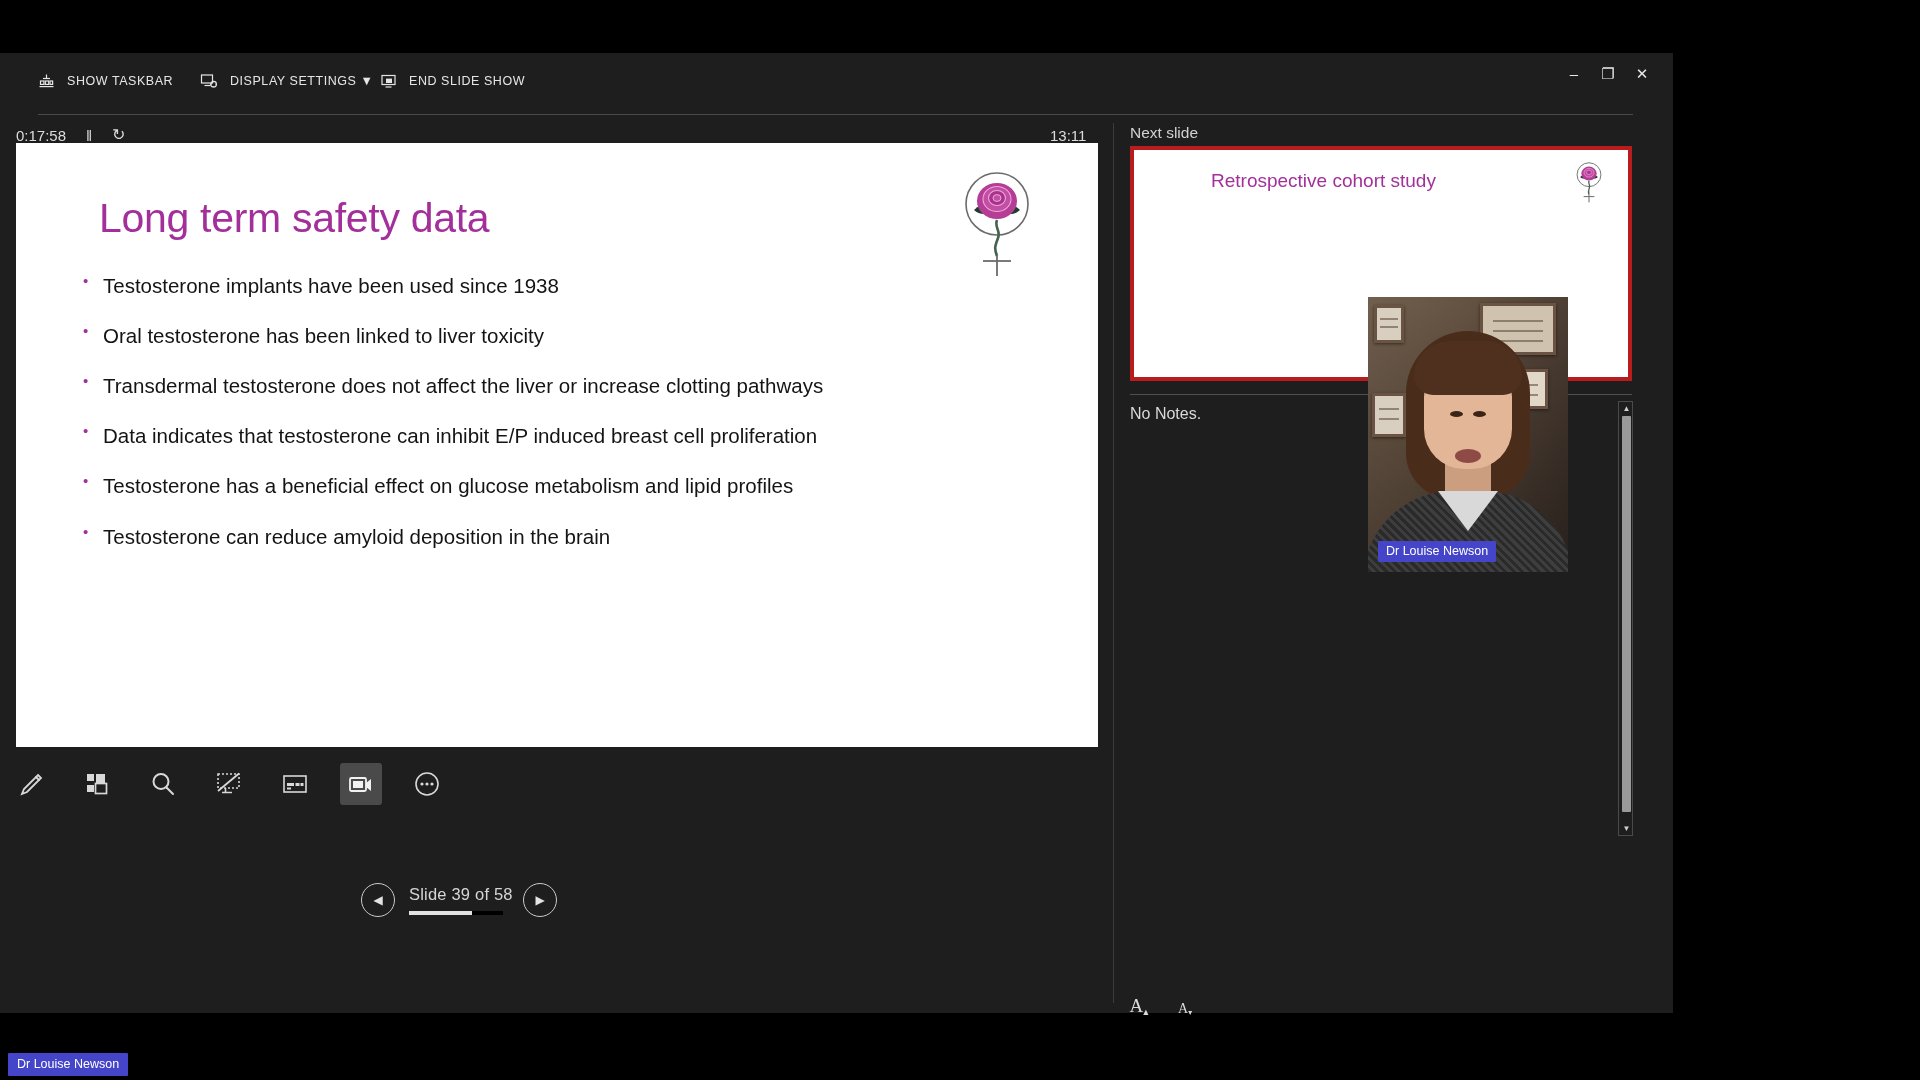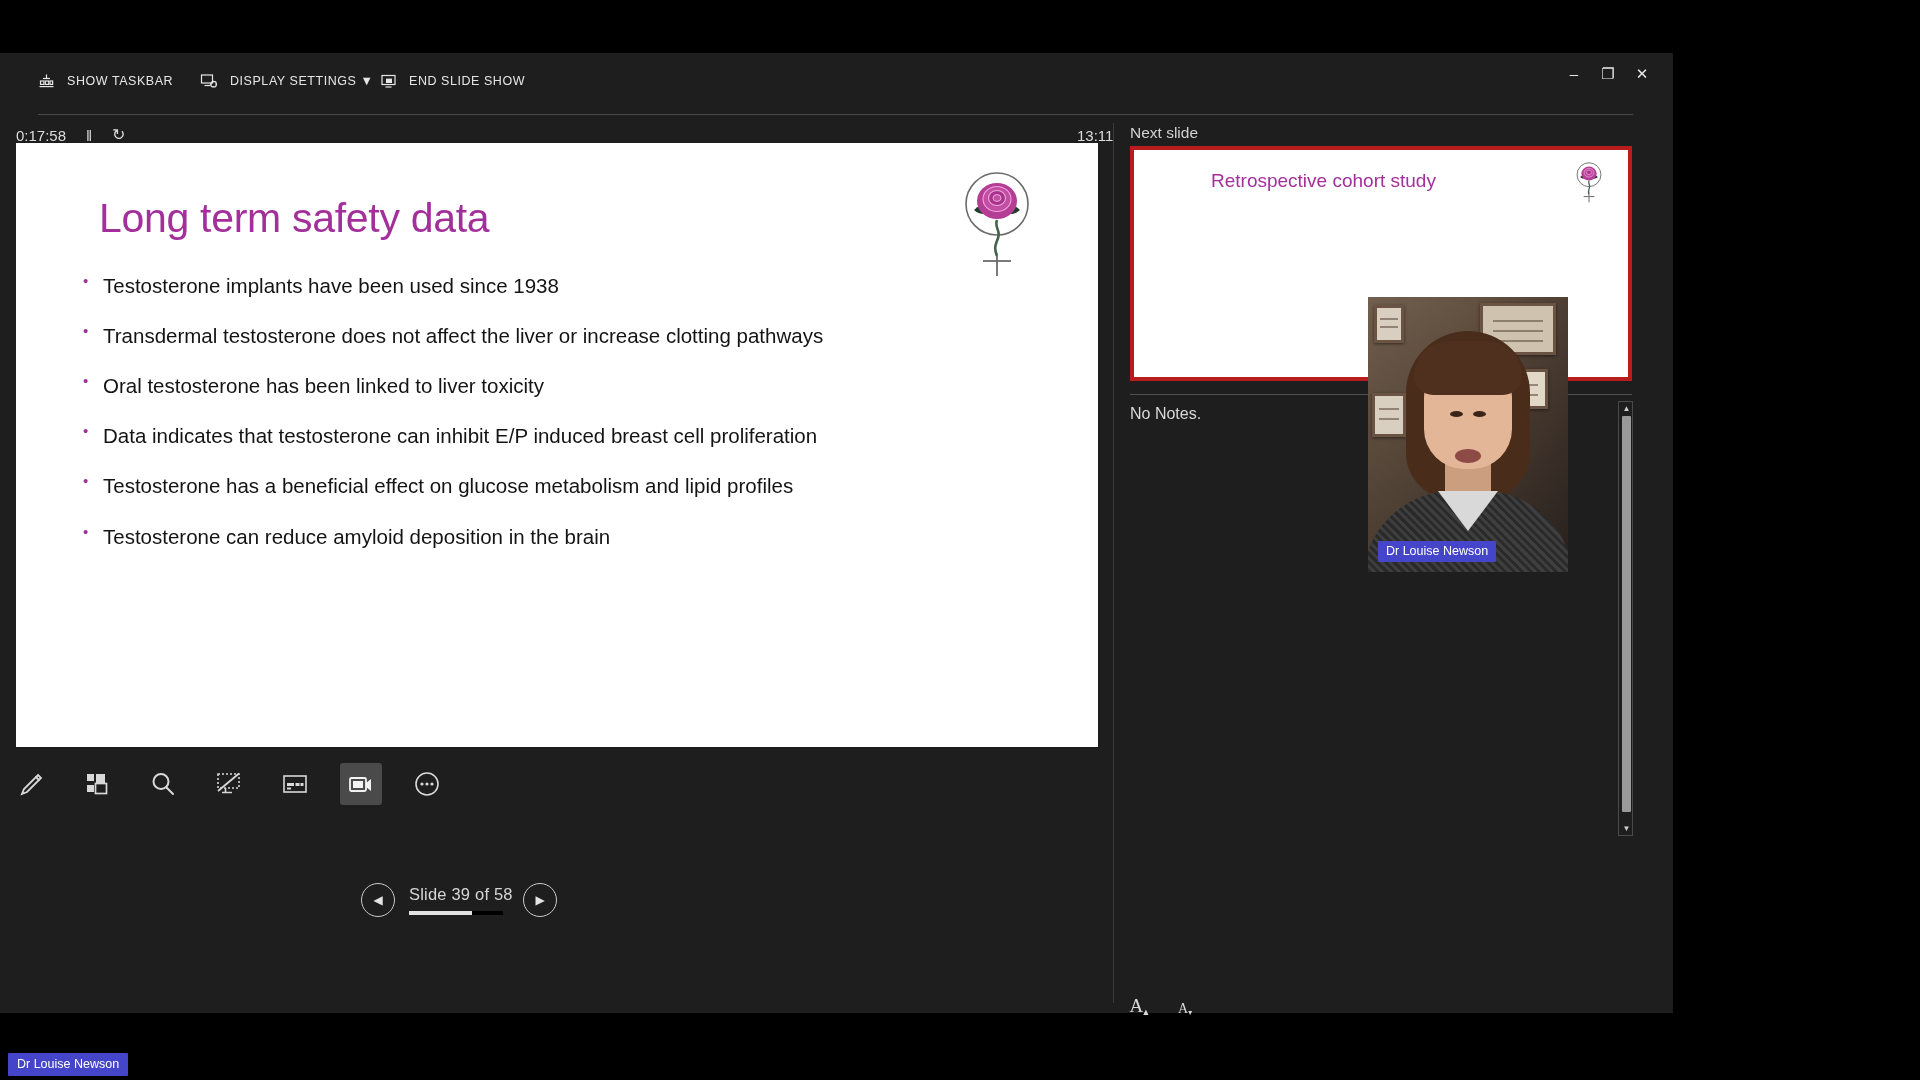--- a/index.html
+++ b/index.html
@@ -66,21 +66,21 @@
   }
   #timer-pause {
     position: absolute; left: 86px; top: 1px;
     color: #dcdcdc; font-size: 15px; line-height: 20px;
   }
   #timer-restart {
     position: absolute; left: 112px; top: 0px;
     color: #dcdcdc; font-size: 16px; line-height: 20px;
   }
   #clock-text {
-    position: absolute; left: 1077px; top: 2px;
+    position: absolute; left: 1050px; top: 2px;
     color: #dcdcdc; font-size: 15px;
   }
 
   
   #slide-main {
     position: absolute; left: 16px; top: 90px;
     width: 1082px; height: 604px;
     background: #ffffff;
     overflow: hidden;
   }
@@ -362,22 +362,22 @@
       <span id="timer-pause">‖</span>
       <span id="timer-restart">↻</span>
       <span id="clock-text">13:11</span>
     </div>
 
     <div id="slide-main">
       <div id="slide-title">Long term safety data</div>
 
       <div id="slide-bullets">
         <div class="bullet">Testosterone implants have been used since 1938</div>
+        <div class="bullet">Oral testosterone has been linked to liver toxicity</div>
         <div class="bullet">Transdermal testosterone does not affect the liver or increase clotting pathways</div>
-        <div class="bullet">Oral testosterone has been linked to liver toxicity</div>
         <div class="bullet">Data indicates that testosterone can inhibit E/P induced breast cell proliferation</div>
         <div class="bullet">Testosterone has a beneficial effect on glucose metabolism and lipid profiles</div>
         <div class="bullet">Testosterone can reduce amyloid deposition in the brain</div>
       </div>
 
       <div id="slide-logo">
         <svg viewBox="0 0 78 110" width="78" height="110">
           <circle cx="39" cy="36" r="31" fill="#fff" stroke="#6b6b6b" stroke-width="1.6"></circle>
           <path d="M16 42c6-6 13-7 18-5l-2 8c-6 2-12 1-16-3z" fill="#1f3d2e"></path>
           <path d="M62 42c-6-6-13-7-18-5l2 8c6 2 12 1 16-3z" fill="#1f3d2e"></path>

